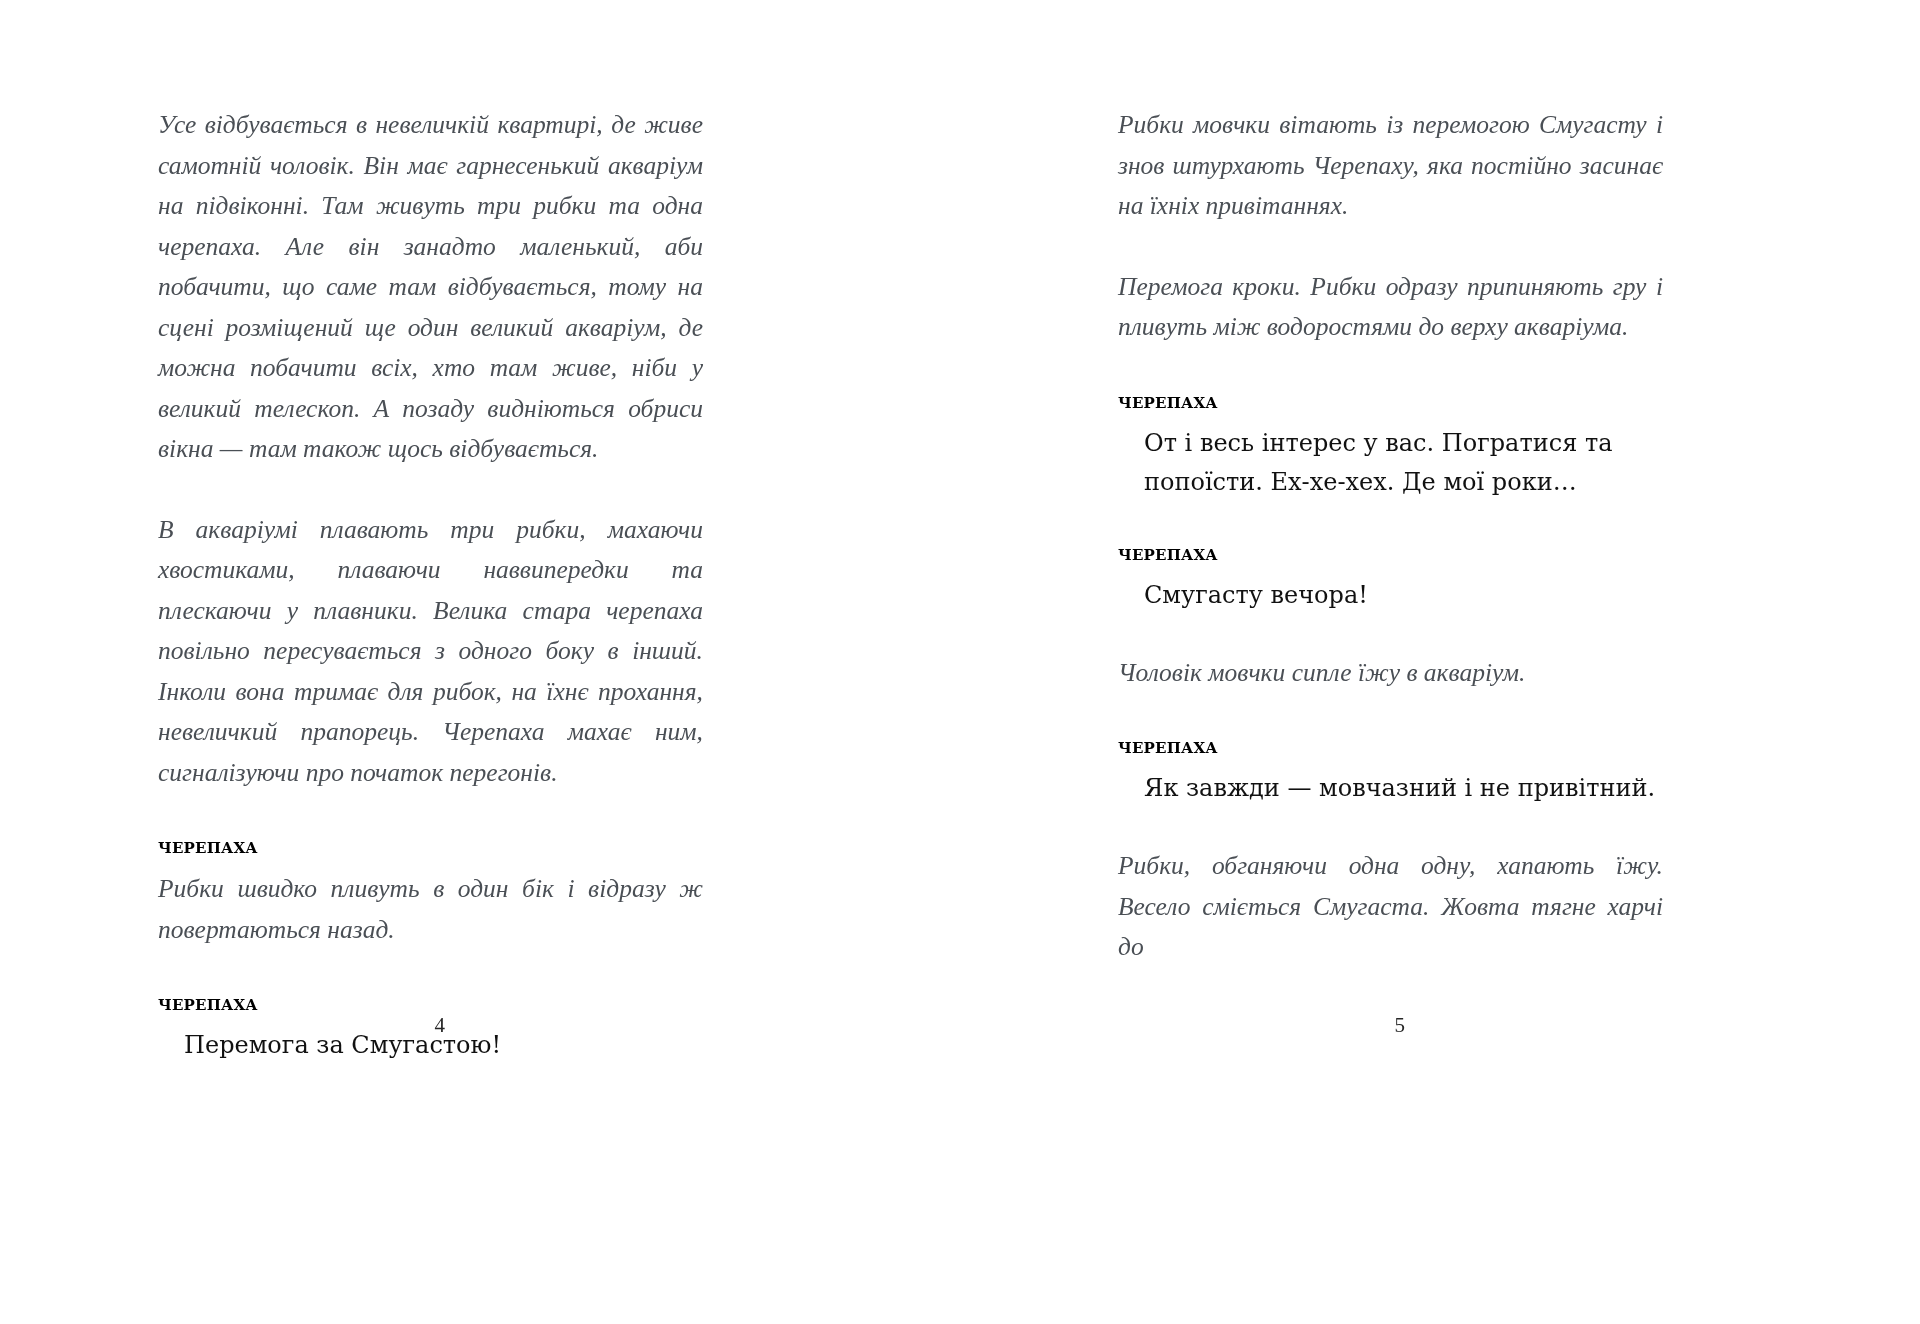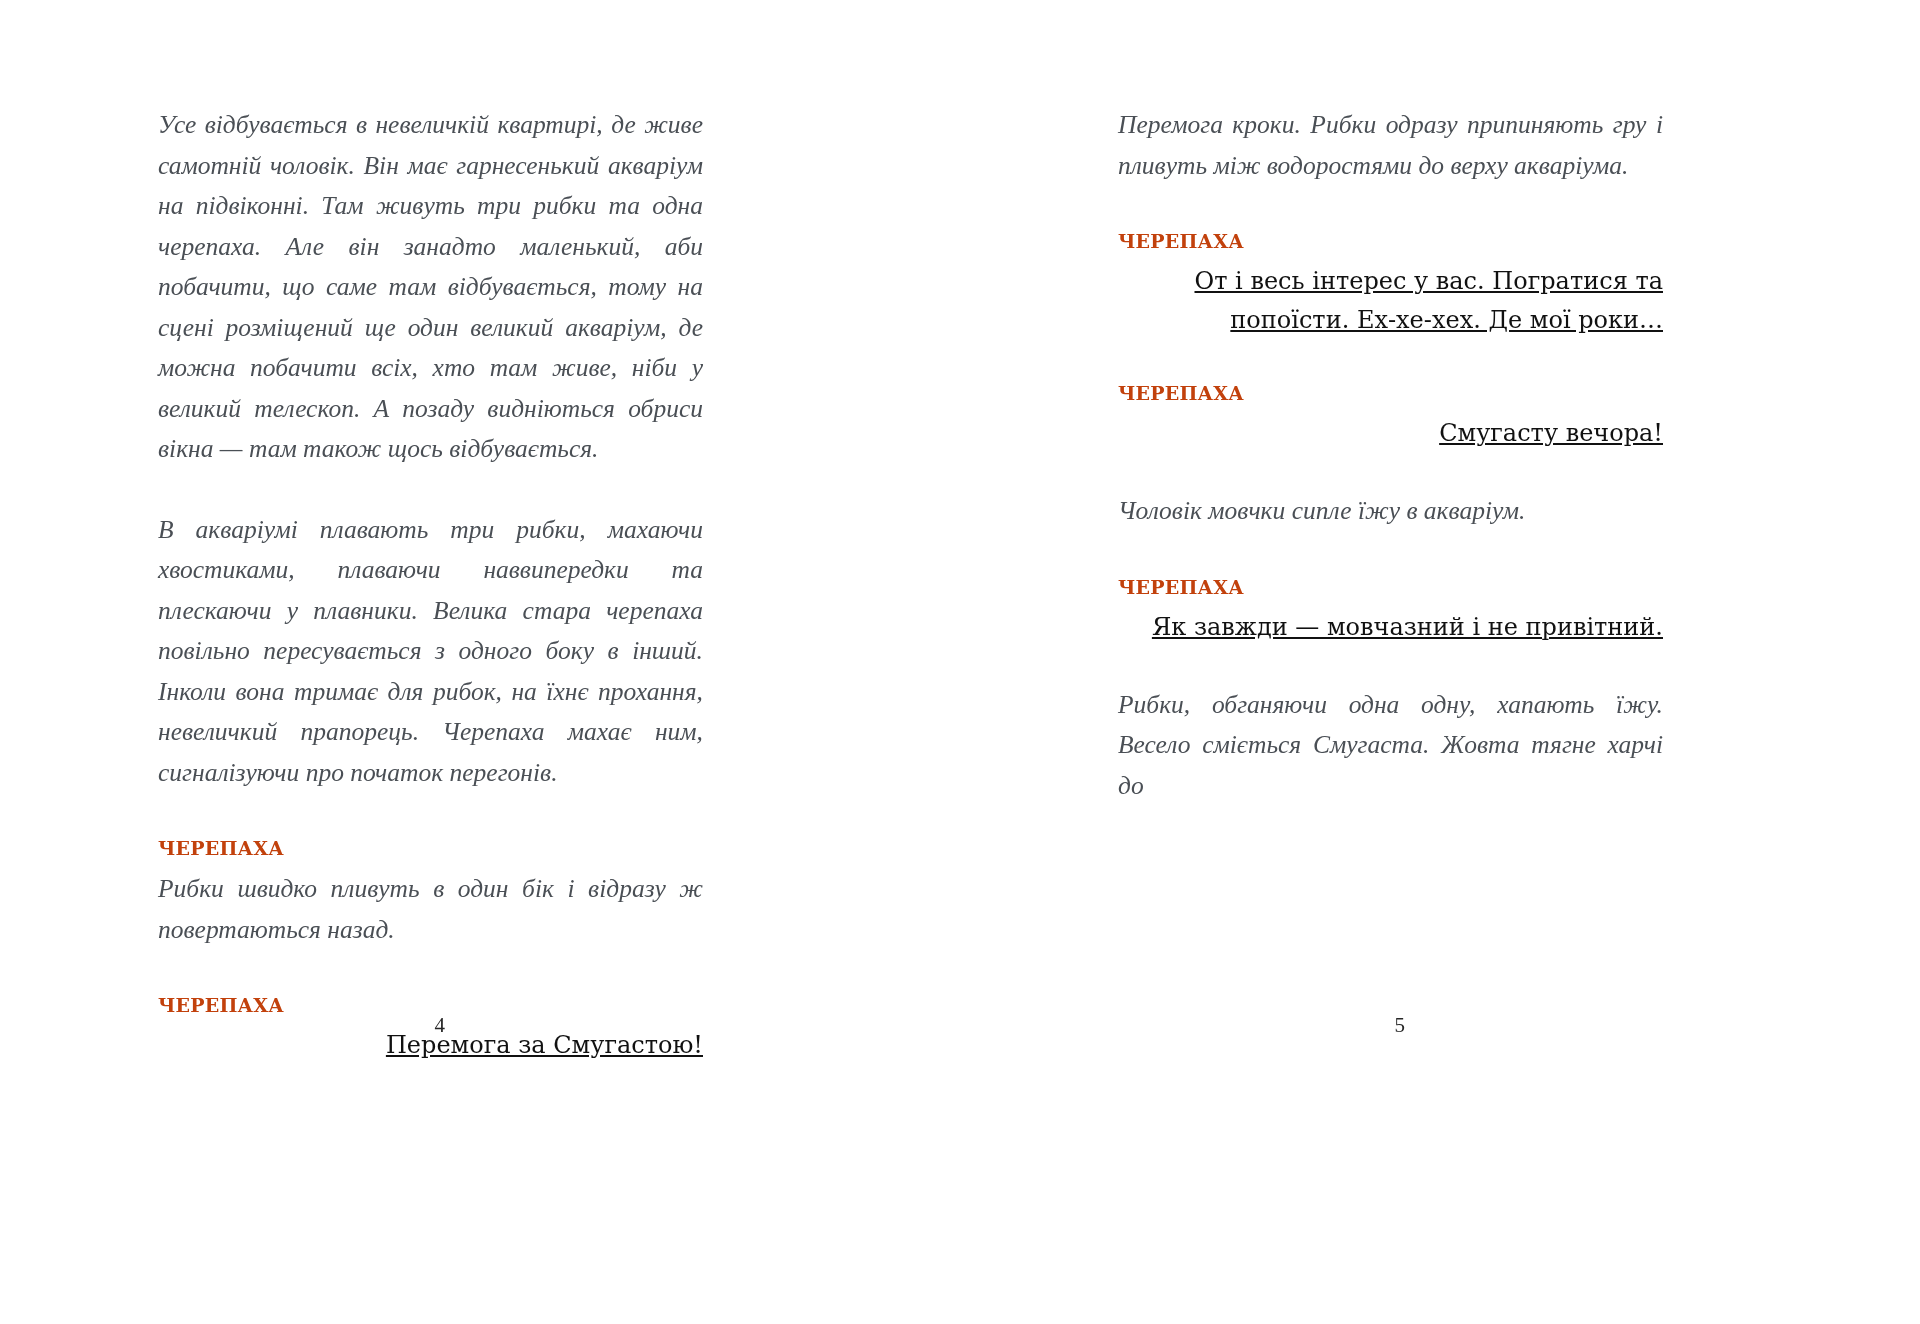--- a/index.html
+++ b/index.html
@@ -50,39 +50,38 @@
     text-justify: inter-word;
     margin: 0 0 40px 0;
     hyphens: manual;
   }
   .direction:last-child { margin-bottom: 0; }
 
   
   .speaker {
     font-family: "DejaVu Serif", "Liberation Serif", serif;
     font-weight: 700;
-    font-size: 19px;
+    font-size: 15px;
     letter-spacing: 0.2px;
-    color: #c2410c;
+    color: #000000;
     margin: 0 0 6px 0;
     line-height: 30px;
     text-transform: none;
   }
 
   
   .dialogue {
     font-family: "DejaVu Serif", "Liberation Serif", serif;
     font-size: 24px;
     line-height: 39px;
     color: #111111;
     margin: 0 0 38px 0;
     padding-left: 26px;
-    text-align: right;
+    text-align: left;
     font-weight: 400;
-    text-decoration: underline;
   }
 
   .block { margin: 0; }
 
   
   .cue { margin-top: 34px; }
   .cue:first-child { margin-top: 0; }
 
   
   .folio {
@@ -122,20 +121,21 @@
         <p class="dialogue">Перемога за Смугастою!</p>
       </div>
 
     </div>
     <div class="folio">4</div>
   </div>
 
   <div class="page page-right">
     <div class="textblock">
 
+      <p class="direction">Рибки мовчки вітають із перемогою Смугасту і знов штурхають Черепаху, яка постійно засинає на їхніх привітаннях.</p>
 
       <p class="direction">Перемога кроки. Рибки одразу припиняють гру і пливуть між водоростями до верху акваріума.</p>
 
       <div class="block cue">
         <p class="speaker">ЧЕРЕПАХА</p>
         <p class="dialogue">От і весь інтерес у вас. Погратися та попоїсти. Ех-хе-хех. Де мої роки…</p>
       </div>
 
 
       <div class="block cue">

